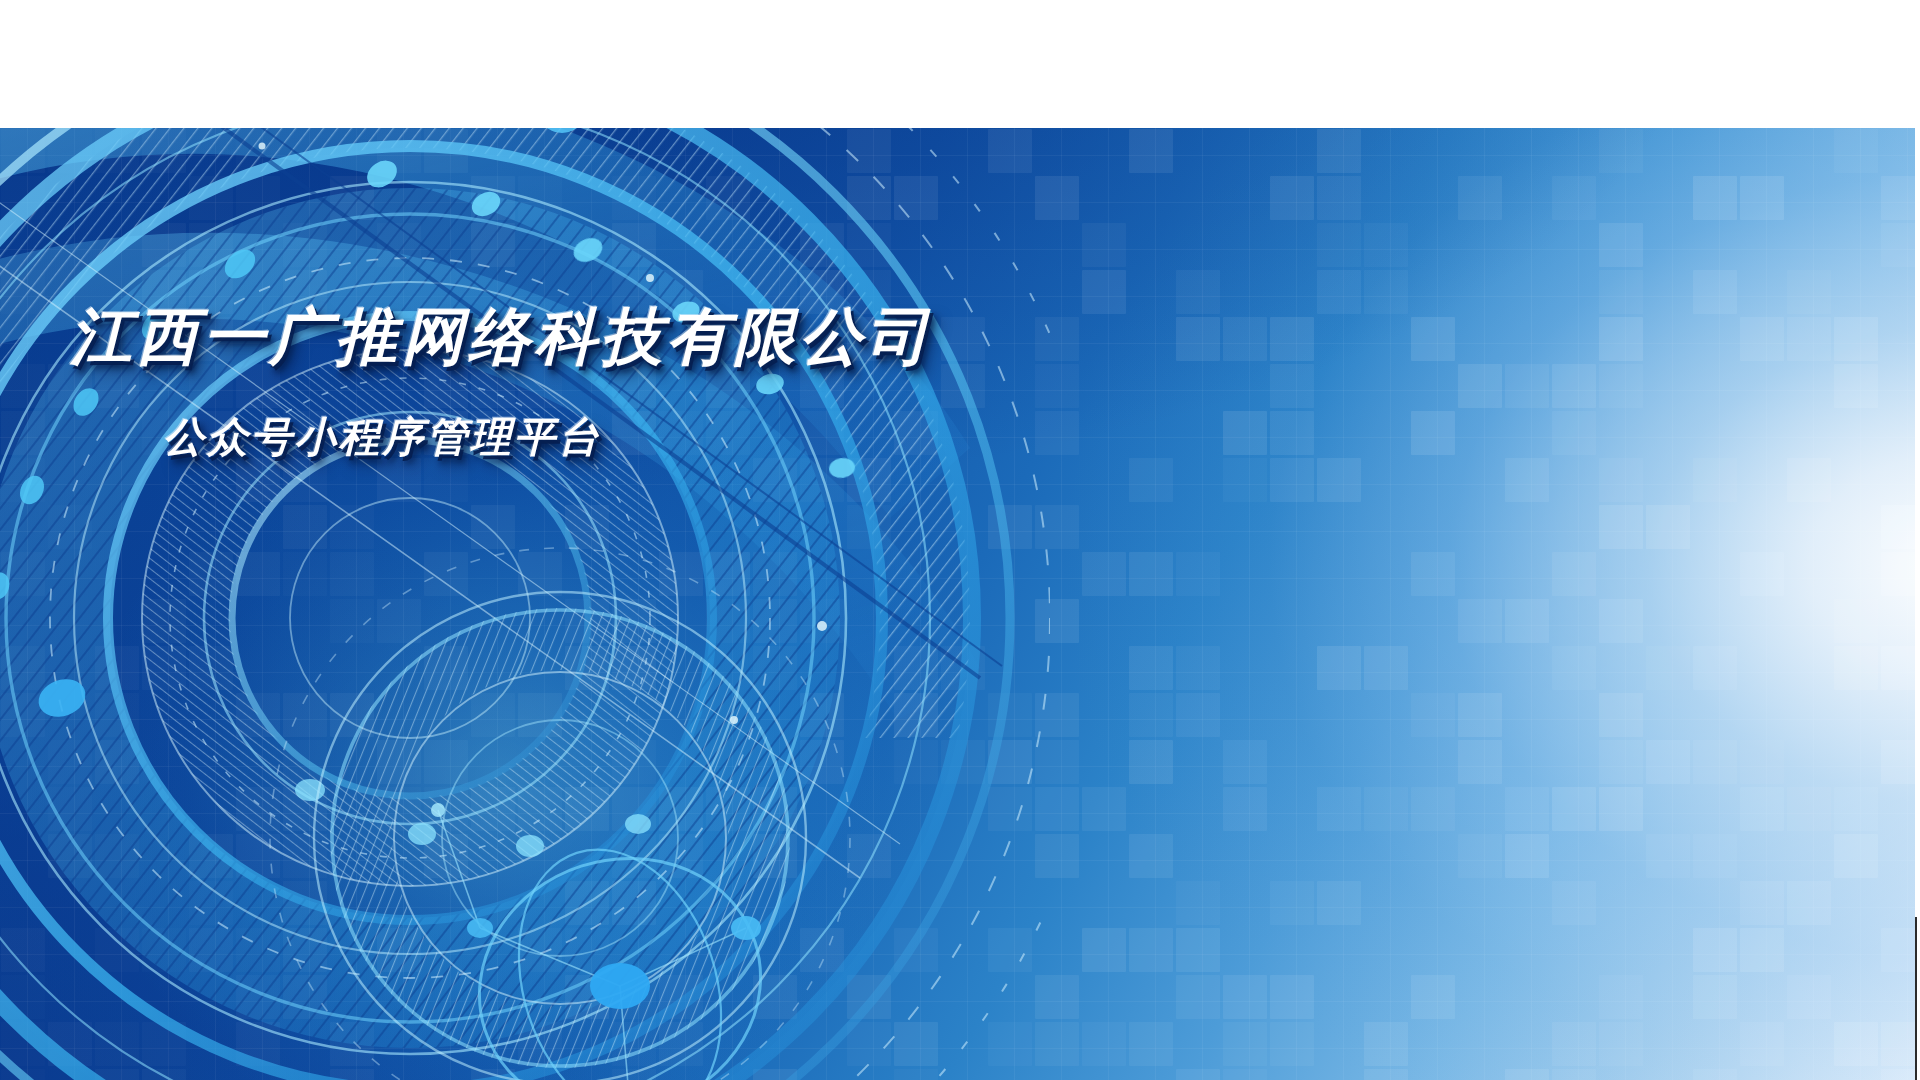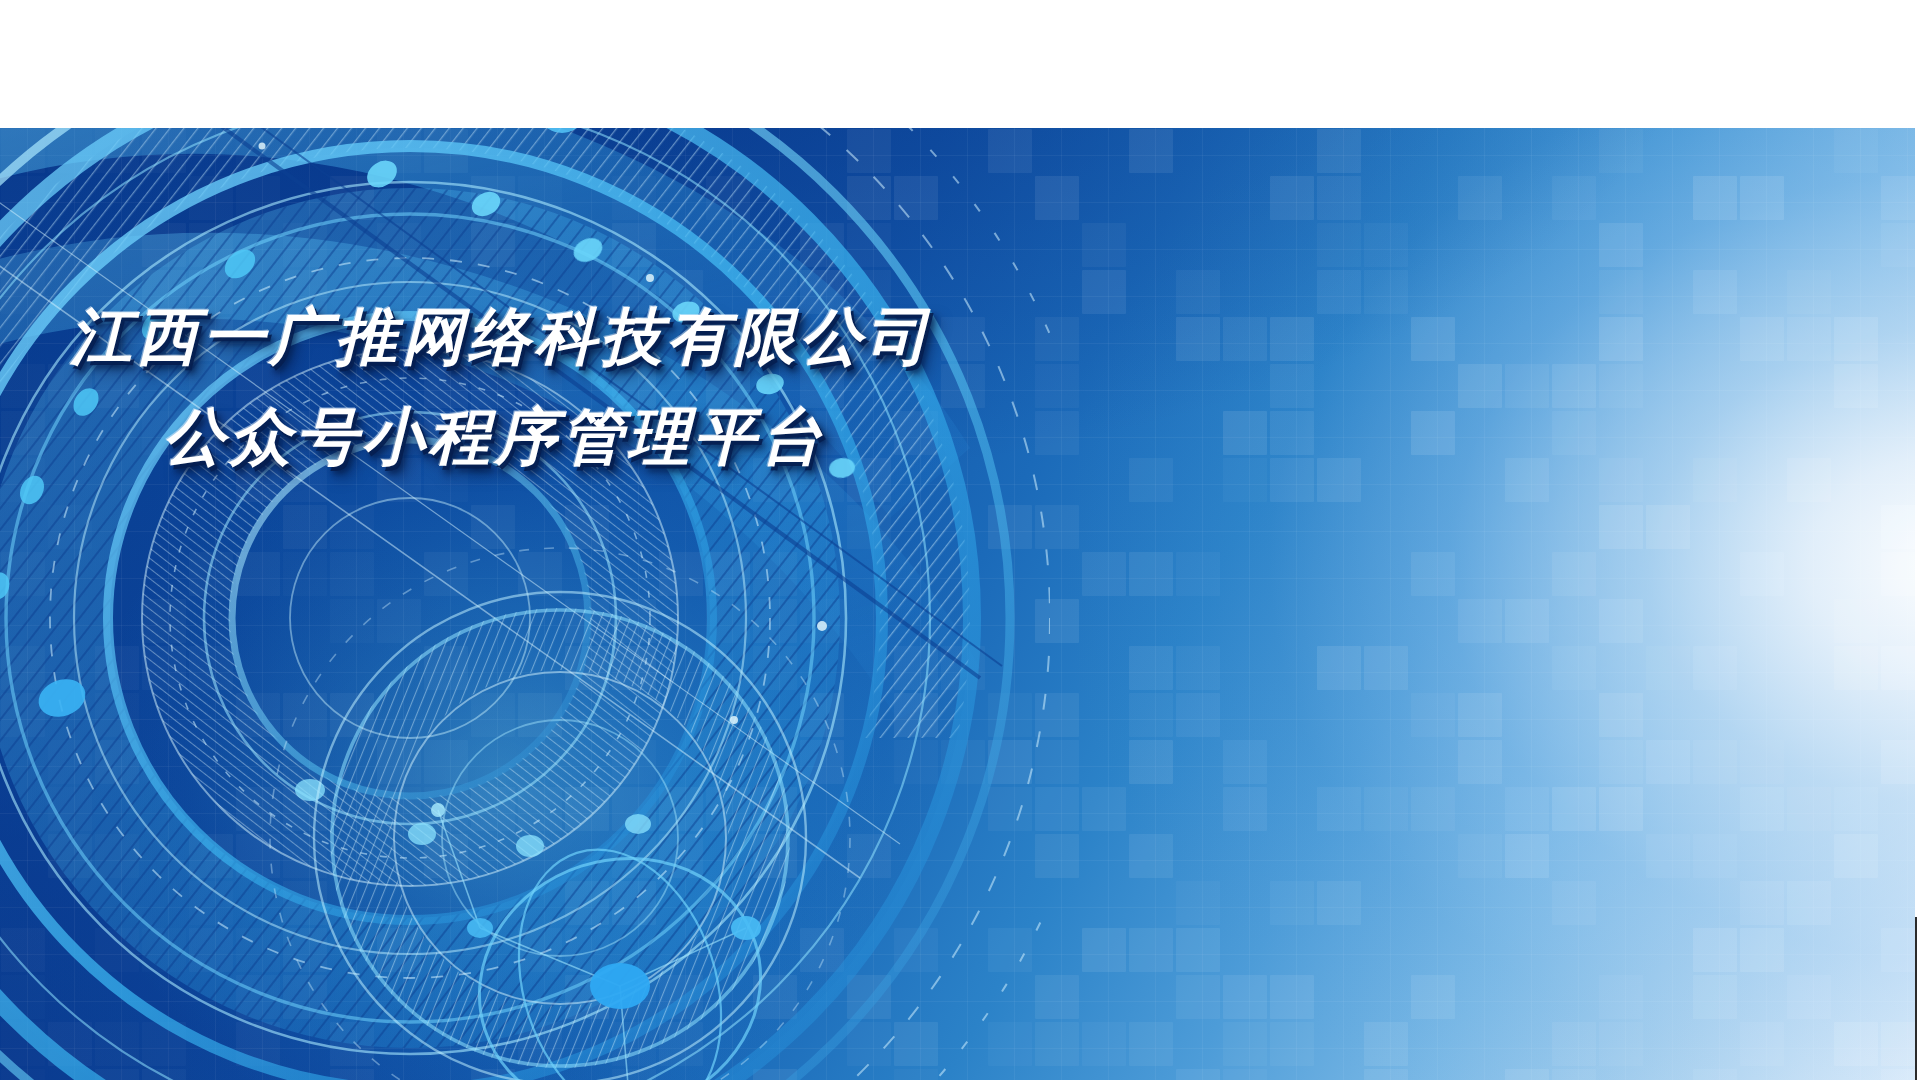--- a/index.html
+++ b/index.html
@@ -162,21 +162,21 @@
   }
   #title-line-1 {
     left: 70px;
     top: 178px;
     font-size: 62px;
     line-height: 62px;
   }
   #title-line-2 {
     left: 163px;
     top: 278px;
-    font-size: 62px;
+    font-size: 41px;
     line-height: 62px;
   }
 
   
   #right-edge {
     position: absolute;
     right: 0;
     top: 128px;
     width: 5px;
     height: 952px;

